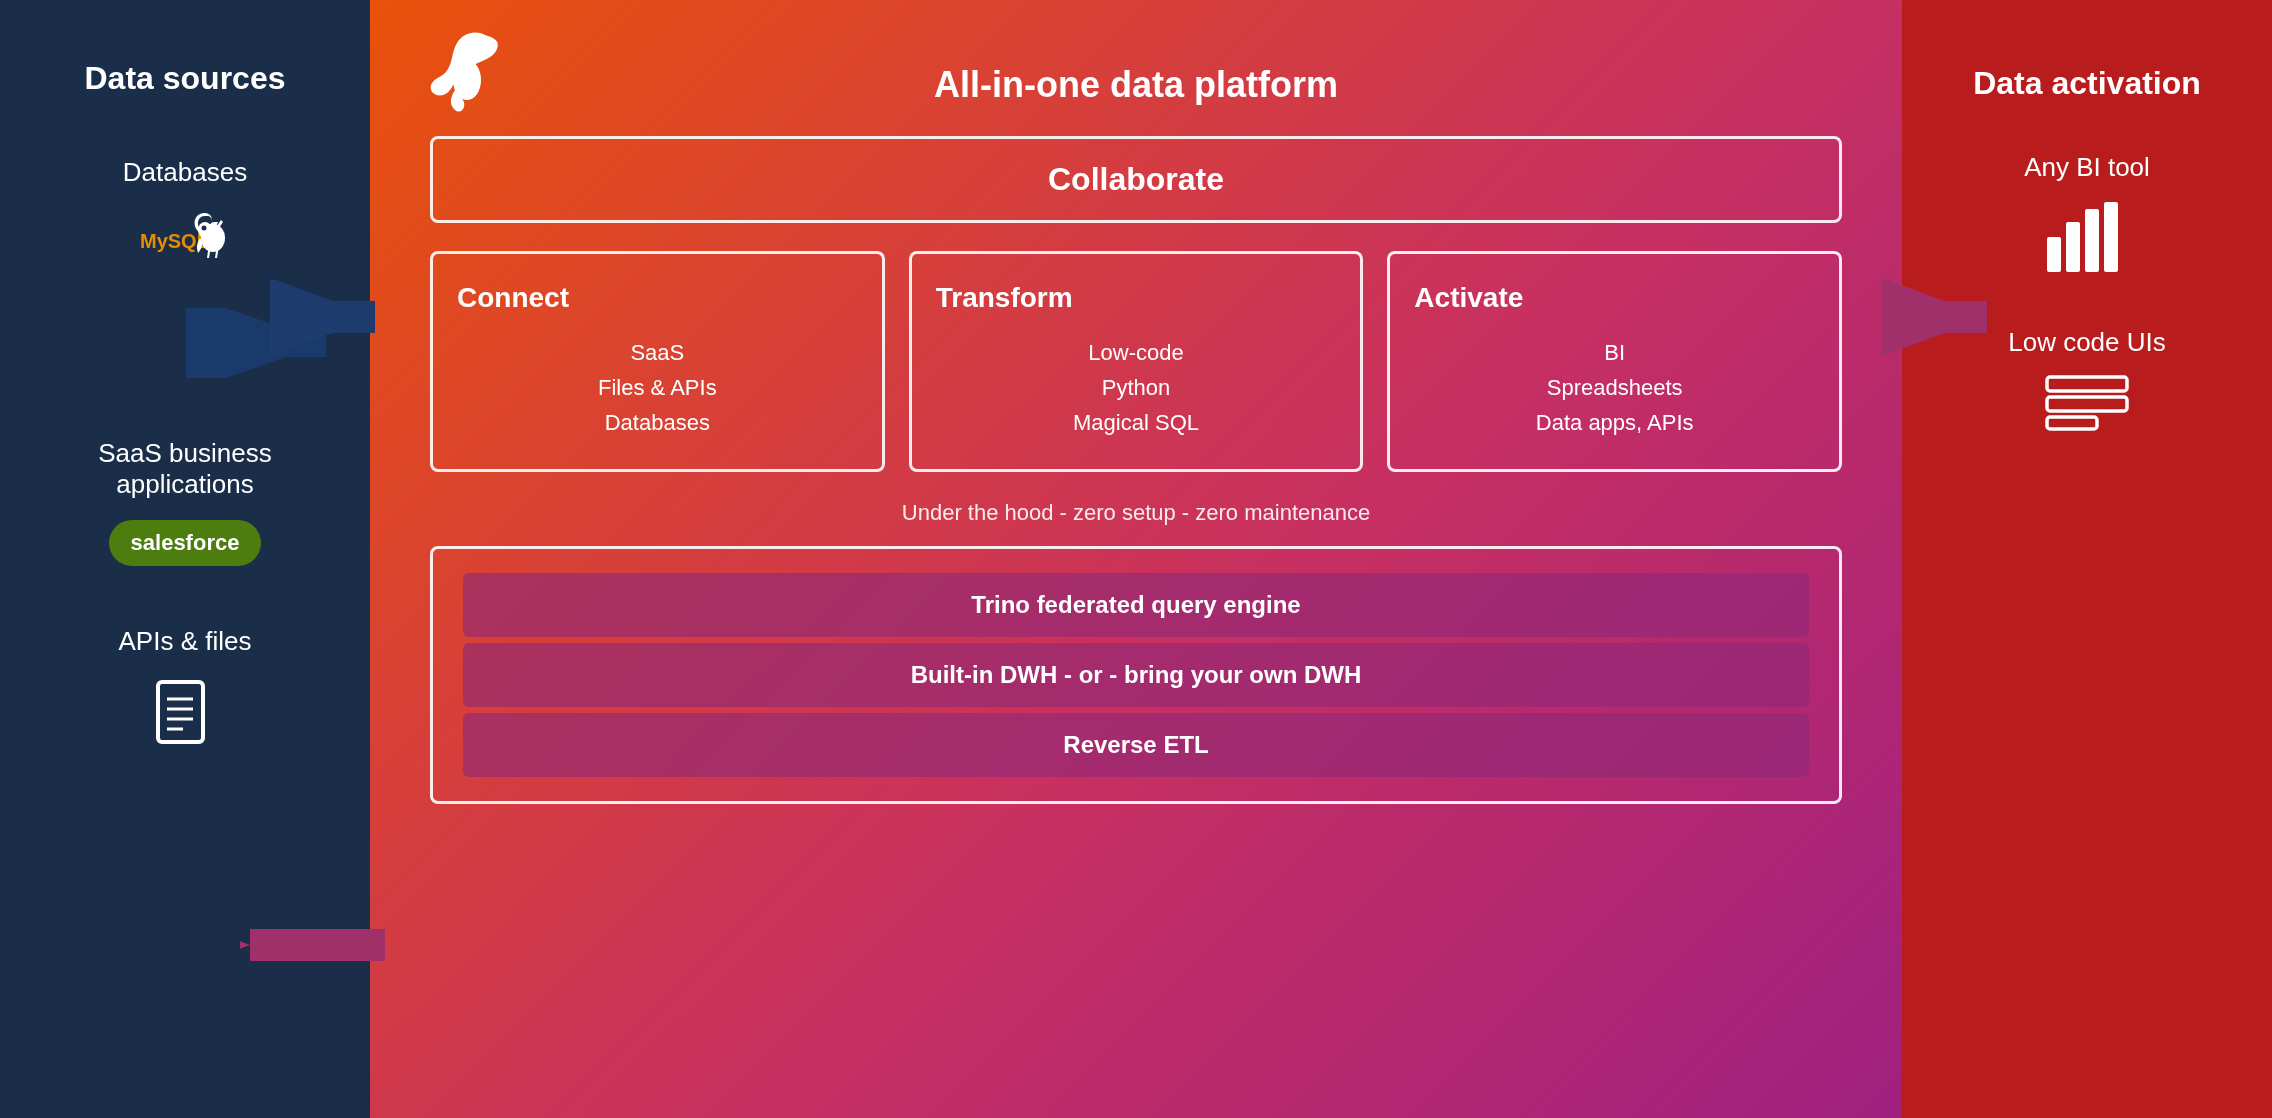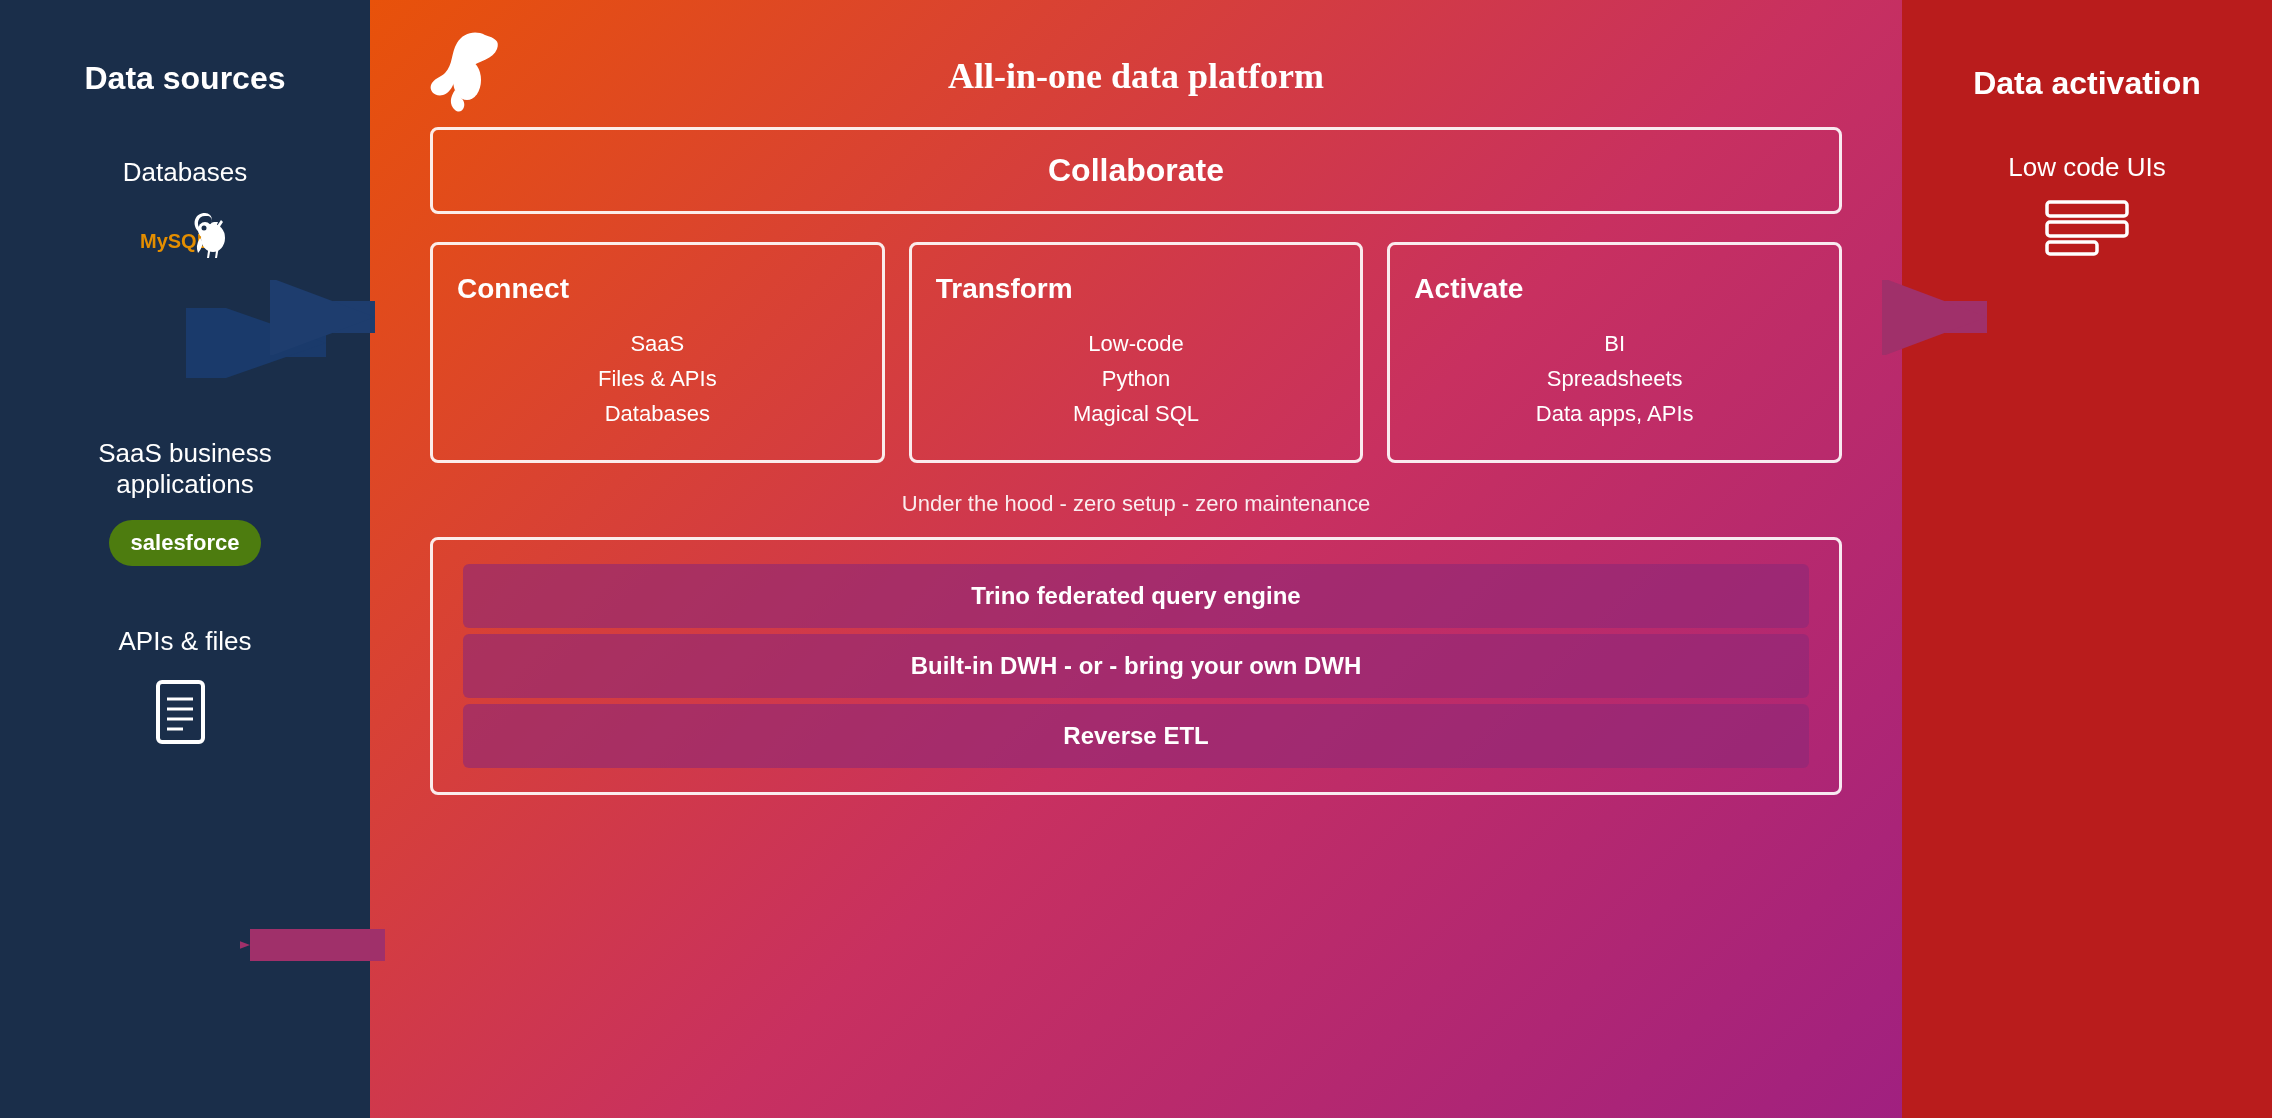--- a/index.html
+++ b/index.html
@@ -265,21 +265,21 @@
 
   <svg style="position:absolute; left:-130px; bottom:135px;" width="150" height="75" viewBox="0 0 150 75">
     <defs>
       <marker id="ah3" markerWidth="12" markerHeight="9" refX="0" refY="4.5" orient="auto">
         <polygon points="12 0, 0 4.5, 12 9" fill="#a0306a"></polygon>
       </marker>
     </defs>
     <line x1="145" y1="37" x2="10" y2="37" stroke="#a0306a" stroke-width="32" marker-end="url(#ah3)"></line>
   </svg>
 
-  <div class="platform-header" style="margin-top:15px;font-family:Liberation Serif, serif;">
+  <div class="platform-header" style="margin-top:24px;">
     <span class="platform-title">All-in-one data platform</span>
   </div>
 
   <div class="collaborate-box">
     <span>Collaborate</span>
   </div>
 
   <div class="three-boxes">
     <div class="inner-box">
       <h3>Connect</h3>
@@ -301,20 +301,30 @@
     <div class="bottom-row">Trino federated query engine</div>
     <div class="bottom-row">Built-in DWH   - or -   bring your own DWH</div>
     <div class="bottom-row">Reverse ETL</div>
   </div>
 
 </div>
 
 <div class="right-panel">
   <h2>Data activation</h2>
 
+  <div class="activation-item">
+    <span class="activation-label">Any BI tool</span>
+
+    <svg width="90" height="80" viewBox="0 0 90 80">
+      <rect x="5" y="40" width="14" height="35" rx="2" fill="white"></rect>
+      <rect x="24" y="25" width="14" height="50" rx="2" fill="white"></rect>
+      <rect x="43" y="12" width="14" height="63" rx="2" fill="white"></rect>
+      <rect x="62" y="5" width="14" height="70" rx="2" fill="white"></rect>
+    </svg>
+  </div>
 
   <div class="activation-item">
     <span class="activation-label">Low code UIs</span>
 
     <svg width="90" height="60" viewBox="0 0 90 60">
       <rect x="5" y="5" width="80" height="14" rx="3" fill="none" stroke="white" stroke-width="3.5"></rect>
       <rect x="5" y="25" width="80" height="14" rx="3" fill="none" stroke="white" stroke-width="3.5"></rect>
       <rect x="5" y="45" width="50" height="12" rx="3" fill="none" stroke="white" stroke-width="3.5"></rect>
     </svg>
   </div>

